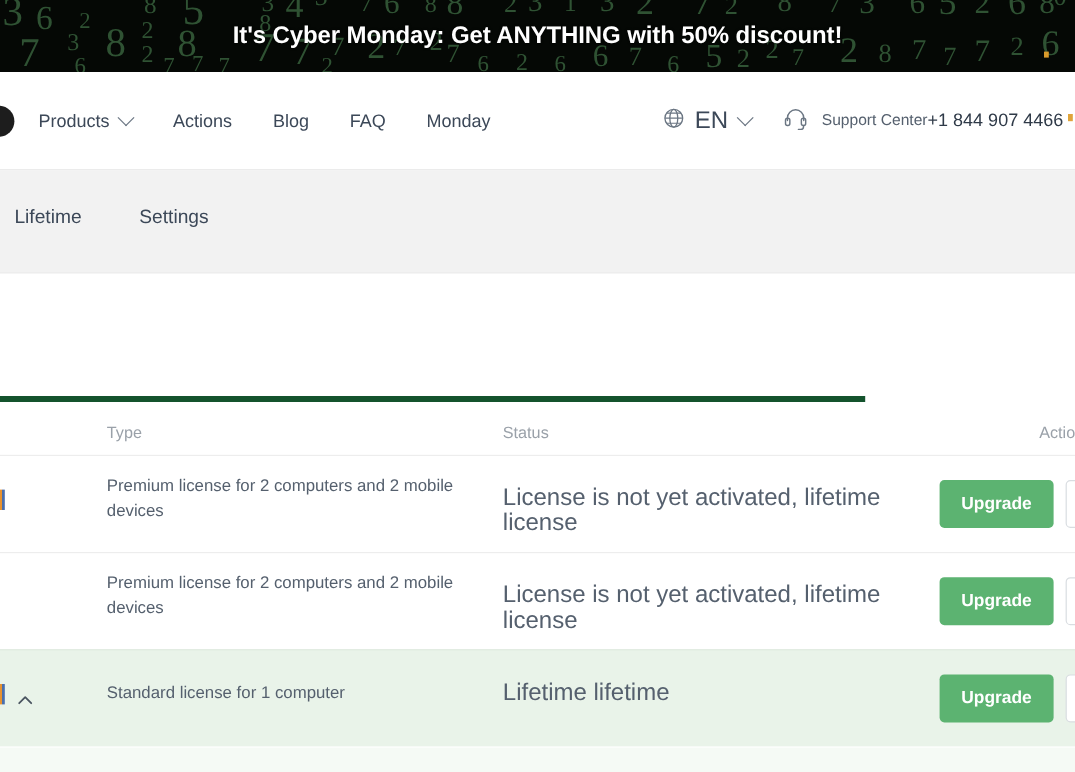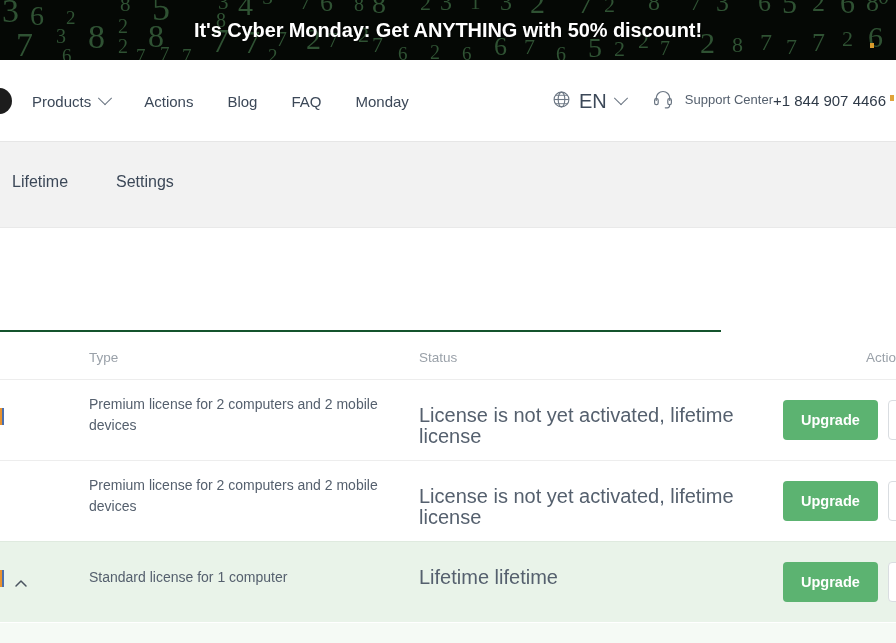--- a/index.html
+++ b/index.html
@@ -197,21 +197,21 @@
     width: 896px;
     height: 415px;
     background: #ffffff;
   }
   .table-head {
     position: absolute;
     left: 0;
     top: 102px;
     width: 721px;
     height: 49px;
-    border-top: 2px solid #14532d;
+    border-top: 5px solid #14532d;
     box-sizing: border-box;
     padding-left: 22px;
   }
   .th {
     position: absolute;
     top: 18px;
     font-size: 13.5px;
     color: #9aa1a9;
     white-space: nowrap;
   }

